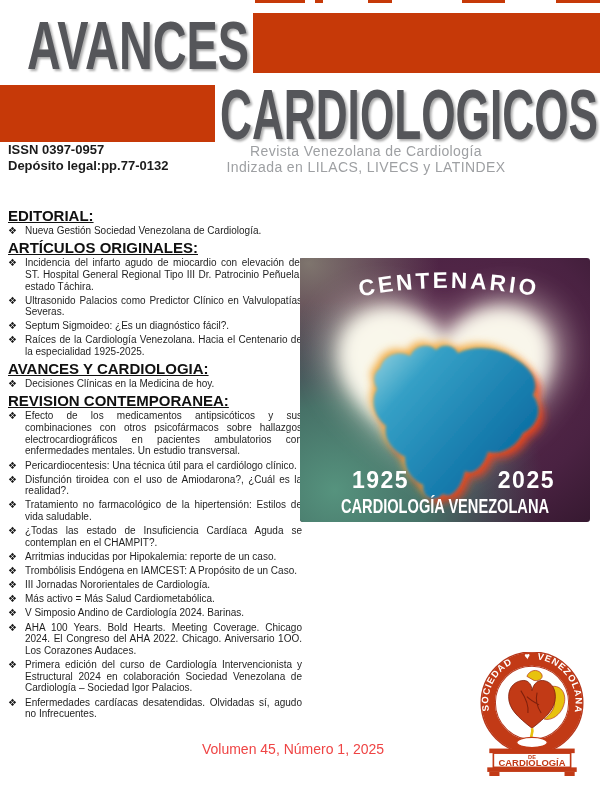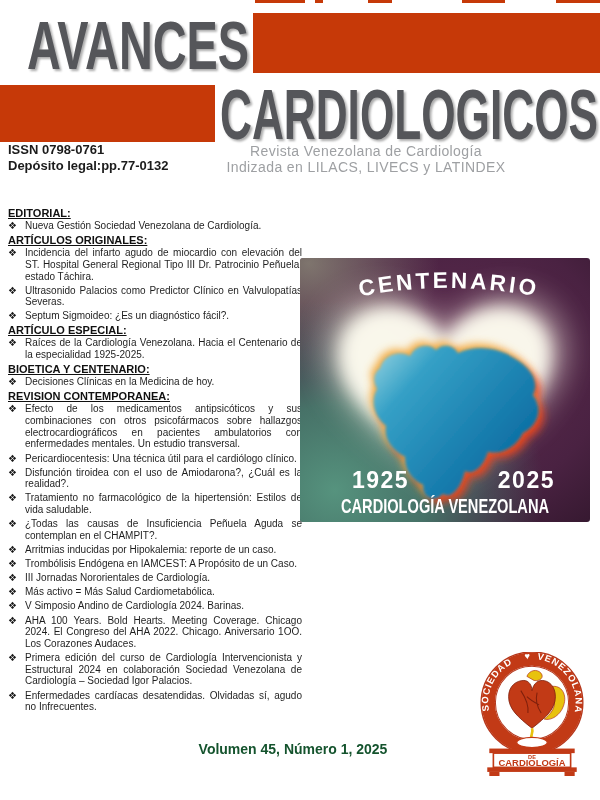--- a/index.html
+++ b/index.html
@@ -10,28 +10,28 @@
   .bar-left{position:absolute;left:0;top:85px;width:215px;height:57px;background:#C63908;}
   .title-svg{position:absolute;filter:drop-shadow(2px 2.5px 1px rgba(70,70,70,0.45));}
   .title-avances{left:26px;top:16px;}
   .title-cardio{left:219px;top:82px;}
   svg{font-family:"Liberation Sans",sans-serif;}
   .issn-block{position:absolute;left:8px;top:142px;font-size:13px;font-weight:bold;
               color:#1b1b1b;line-height:16px;white-space:nowrap;}
   .subtitle{position:absolute;left:220px;top:144px;width:292px;text-align:center;
             font-size:14px;color:#9EA0A3;line-height:15.5px;letter-spacing:0.4px;white-space:nowrap;}
   .toc{position:absolute;left:8px;top:206px;width:294px;color:#1e1e1e;}
-  .toc-heading{font-size:11px;font-weight:bold;text-decoration:underline;
+  .toc-heading{font-size:15px;font-weight:bold;text-decoration:underline;
                color:#101010;margin:1px 0 1px 0;}
   .toc-item{display:flex;align-items:flex-start;margin:0 0 2.4px 0;}
   .toc-bullet{flex:0 0 11px;margin-right:6px;font-size:10px;line-height:11.7px;color:#1a1a1a;}
   .toc-text{flex:1;font-size:10px;line-height:11.7px;text-align:justify;color:#1e1e1e;}
   .centenario{position:absolute;left:300px;top:258px;border-radius:3px;}
   .footer{position:absolute;left:0;top:741px;width:586px;text-align:center;
-          font-size:14px;font-weight:bold;color:#14532d;}
+          font-size:14px;font-weight:normal;color:#ef4444;}
   .logo{position:absolute;left:476px;top:652px;}
 </style>
 </head>
 <body>
 
 <div class="page">
 
   <div class="dash" style="left:255px;width:50px;"></div>
   <div class="dash" style="left:315px;width:8px;"></div>
   <div class="dash" style="left:368px;width:24px;"></div>
@@ -42,21 +42,21 @@
   <svg class="title-svg title-avances" width="226" height="58" viewBox="0 0 226 58">
     <text x="1" y="53" font-size="68" font-weight="bold" fill="#55565A" textLength="222" lengthAdjust="spacingAndGlyphs">AVANCES</text>
   </svg>
 
   <div class="bar-left"></div>
   <svg class="title-svg title-cardio" width="382" height="62" viewBox="0 0 382 62">
     <text x="1" y="57" font-size="71" font-weight="bold" fill="#55565A" textLength="378" lengthAdjust="spacingAndGlyphs">CARDIOLOGICOS</text>
   </svg>
 
   <div class="issn-block">
-    <div>ISSN 0798-0761</div>
+    <div>ISSN 0397-0957</div>
     <div>Depósito legal:pp.77-0132</div>
   </div>
 
   <div class="subtitle">
     <div>Revista Venezolana de Cardiología</div>
     <div>Indizada en LILACS, LIVECS y LATINDEX</div>
   </div>
 
   <div class="toc">
       <div class="toc-heading">EDITORIAL:</div>
@@ -70,26 +70,25 @@
         <span class="toc-text">Incidencia del infarto agudo de miocardio con elevación del ST. Hospital General Regional Tipo III Dr. Patrocinio Peñuela, estado Táchira.</span>
       </div>
       <div class="toc-item">
         <span class="toc-bullet">❖</span>
         <span class="toc-text">Ultrasonido Palacios como Predictor Clínico en Valvulopatías Severas.</span>
       </div>
       <div class="toc-item">
         <span class="toc-bullet">❖</span>
         <span class="toc-text">Septum Sigmoideo: ¿Es un diagnóstico fácil?.</span>
       </div>
-      <div class="toc-heading">ARTÍCULO ESPECIAL:</div>
       <div class="toc-item">
         <span class="toc-bullet">❖</span>
         <span class="toc-text">Raíces de la Cardiología Venezolana. Hacia el Centenario de la especialidad 1925-2025.</span>
       </div>
-      <div class="toc-heading">BIOETICA Y CENTENARIO:</div>
+      <div class="toc-heading">AVANCES Y CARDIOLOGIA:</div>
       <div class="toc-item">
         <span class="toc-bullet">❖</span>
         <span class="toc-text">Decisiones Clínicas en la Medicina de hoy.</span>
       </div>
       <div class="toc-heading">REVISION CONTEMPORANEA:</div>
       <div class="toc-item">
         <span class="toc-bullet">❖</span>
         <span class="toc-text">Efecto de los medicamentos antipsicóticos y sus combinaciones con otros psicofármacos sobre hallazgos electrocardiográficos en pacientes ambulatorios con enfermedades mentales. Un estudio transversal.</span>
       </div>
       <div class="toc-item">
@@ -99,21 +98,21 @@
       <div class="toc-item">
         <span class="toc-bullet">❖</span>
         <span class="toc-text">Disfunción tiroidea con el uso de Amiodarona?, ¿Cuál es la realidad?.</span>
       </div>
       <div class="toc-item">
         <span class="toc-bullet">❖</span>
         <span class="toc-text">Tratamiento no farmacológico de la hipertensión: Estilos de vida saludable.</span>
       </div>
       <div class="toc-item">
         <span class="toc-bullet">❖</span>
-        <span class="toc-text">¿Todas las causas de Insuficiencia Peñuela Aguda se contemplan en el CHAMPIT?.</span>
+        <span class="toc-text">¿Todas las estado de Insuficiencia Cardíaca Aguda se contemplan en el CHAMPIT?.</span>
       </div>
       <div class="toc-item">
         <span class="toc-bullet">❖</span>
         <span class="toc-text">Arritmias inducidas por Hipokalemia: reporte de un caso.</span>
       </div>
       <div class="toc-item">
         <span class="toc-bullet">❖</span>
         <span class="toc-text">Trombólisis Endógena en IAMCEST: A Propósito de un Caso.</span>
       </div>
       <div class="toc-item">

